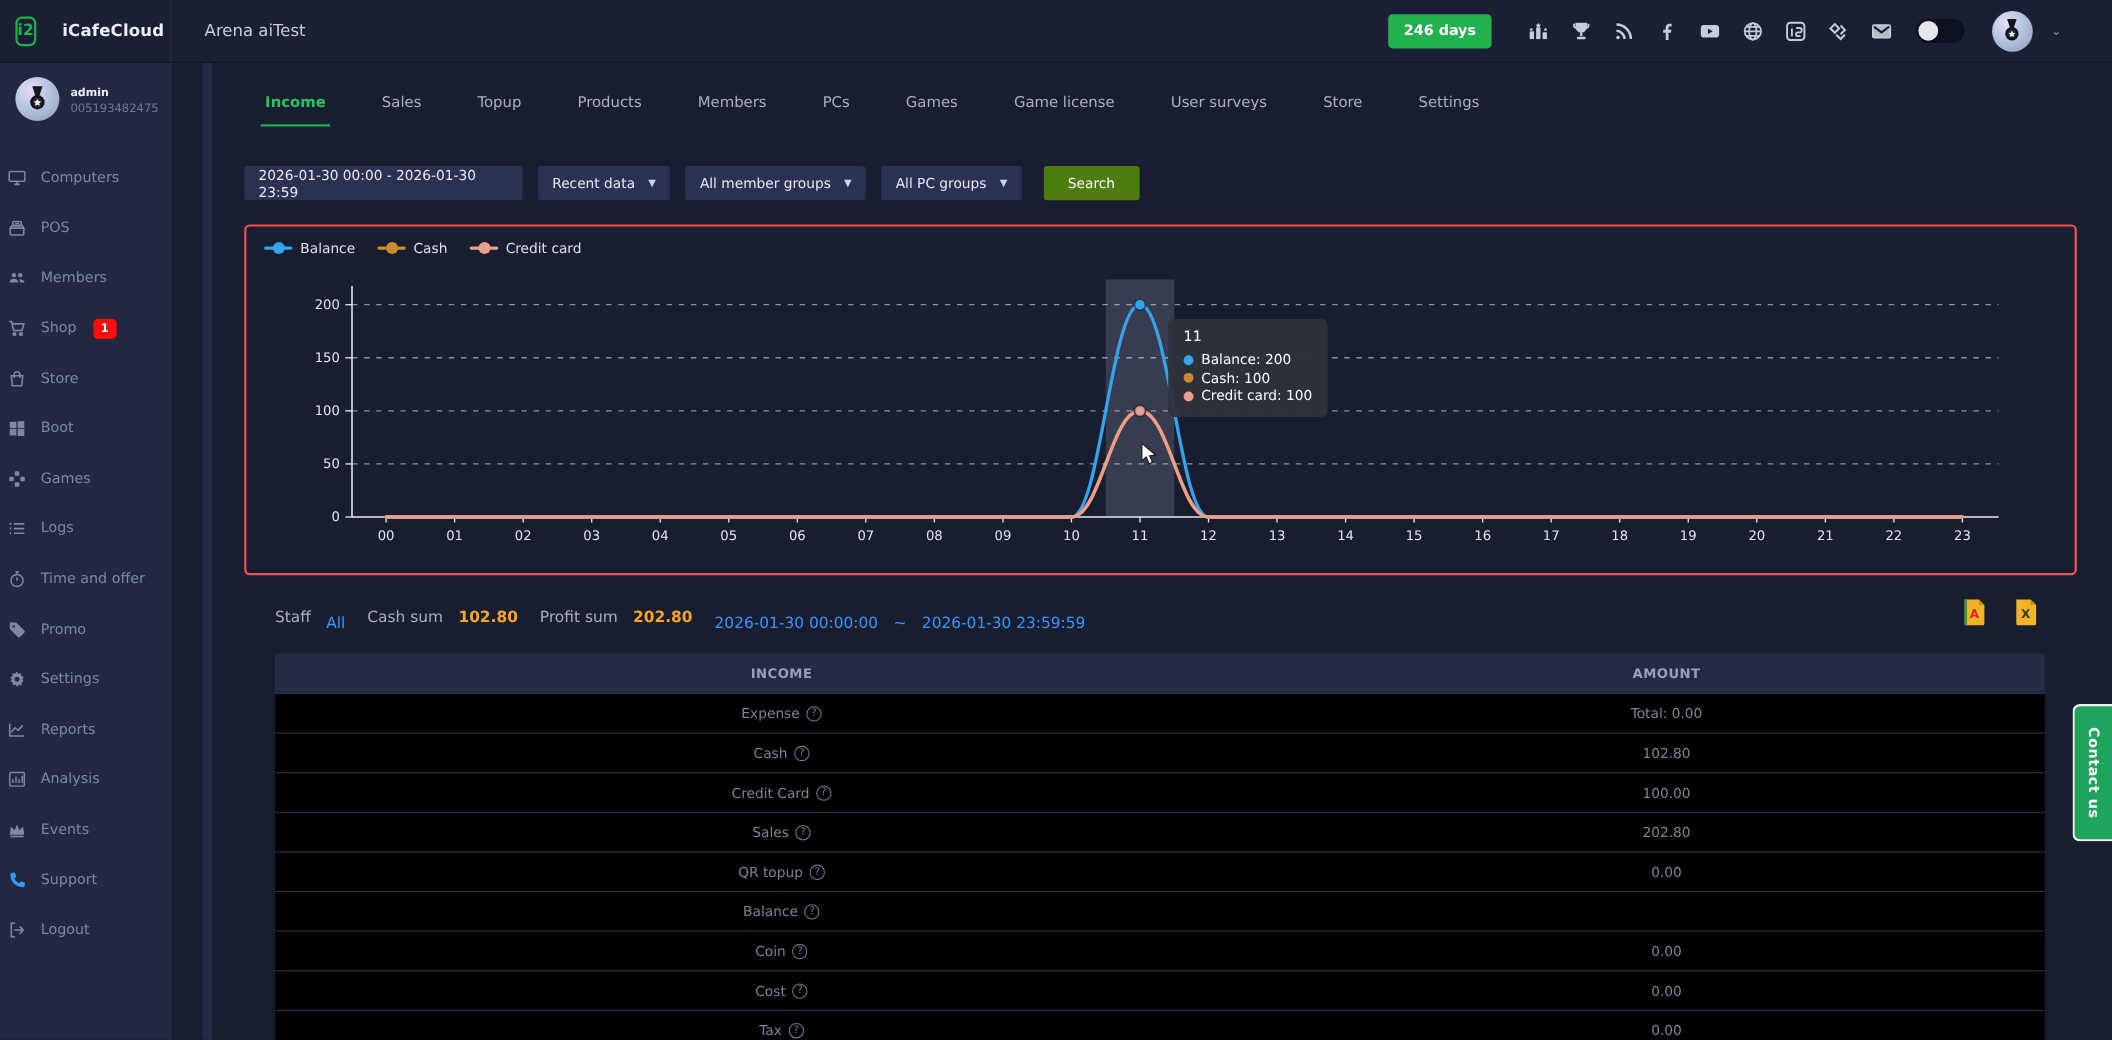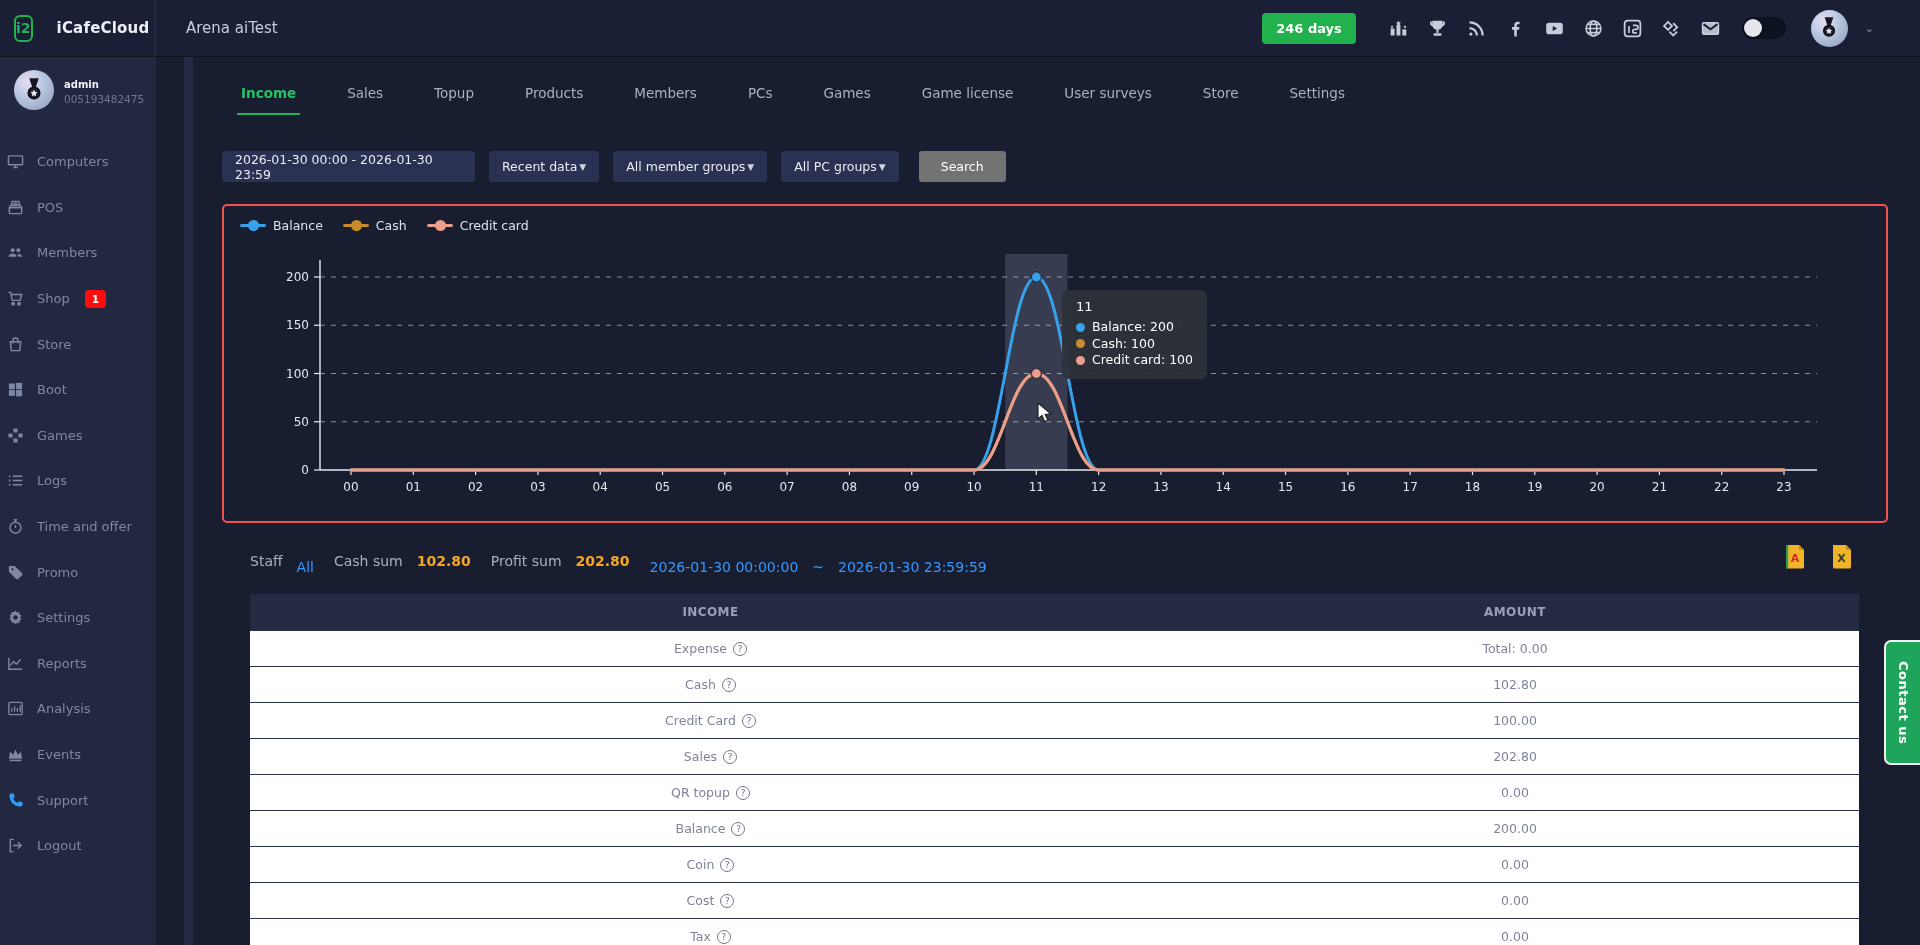--- a/index.html
+++ b/index.html
@@ -54,23 +54,23 @@
   
   .content { position:absolute; left:156px; top:57px; width:1764px; height:888px; }
 
   .tabs { position:absolute; left:81px; top:18px; display:flex; gap:43px; }
   .tab { color:#a9b1c6; font-size:13.5px; padding:10px 4px 12px; cursor:pointer; border-bottom:2px solid transparent; }
   .tab.active { color:#23c463; font-weight:bold; border-bottom:2px solid #21b35a; }
 
   .filters { position:absolute; left:66px; top:94px; display:flex; gap:14px; align-items:center; }
   .f-input { background:#2b3153; color:#e8ebf3; font-size:12.5px; border:none; border-radius:3px;
              height:31px; display:flex; align-items:center; padding:0 13px; }
-  .f-select { gap:2px; cursor:pointer; }
+  .f-select { gap:12px; cursor:pointer; }
   .f-caret { font-size:9px; color:#cfd4e2; }
-  .search-btn { background:#737373; color:#fff; border:none; border-radius:3px; height:31px;
+  .search-btn { background:#4d7c0f; color:#fff; border:none; border-radius:3px; height:31px;
                 font-size:12.5px; padding:0 22px; margin-left:6px; cursor:pointer;
                 font-family:"DejaVu Sans", sans-serif; }
 
   
   .chart-panel { position:absolute; left:66px; top:147px; width:1666px; height:319px;
                  border:2px solid #f25252; border-radius:5px; background:#191d30; }
   .legend { position:absolute; left:16px; top:12px; display:flex; gap:20px; align-items:center; z-index:5;}
   .legend-item { display:flex; align-items:center; gap:7px; color:#dde1ec; font-size:12.5px; cursor:pointer;}
   .lg-mark { position:relative; width:26px; height:9px; }
   .lg-line { position:absolute; left:0; top:3px; width:26px; height:3px; border-radius:2px; }
@@ -88,21 +88,21 @@
              font-size:14px; }
   .s-label { color:#a9afc2; }
   .s-orange { color:#f5a623; font-weight:bold; }
   .s-blue { color:#3598fe;margin-top:12px; }
   .export-icons { position:absolute; left:1628px; top:487px; display:flex; gap:26px; }
   .export-icons span { cursor:pointer; }
 
   
   .table { position:absolute; left:94px; top:537px; width:1609px; }
   .t-head { display:flex; background:#242a42; height:36px; }
-  .t-row { display:flex; background:#ffffff; height:36px; border-top:1px solid #2b314c; }
+  .t-row { display:flex; background:#000000; height:36px; border-top:1px solid #2b314c; }
   .c1 { width:921px; display:flex; align-items:center; justify-content:center; gap:6px; }
   .c2 { width:688px; display:flex; align-items:center; justify-content:center; }
   .t-head .c1,.t-head .c2 { color:#9aa0b6; font-size:12px; font-weight:bold; letter-spacing:.4px; }
   .t-row .c1,.t-row .c2 { color:#7e8498; font-size:12.5px; }
   .help { width:14px; height:14px; border:1px solid #70778c; border-radius:50%; color:#70778c;
           font-size:9.5px; display:flex; align-items:center; justify-content:center; }
 
   
   .contact { position:fixed; right:0; top:640px; width:36px; height:125px; background:#1ea45b;
              border:2px solid #f2f2f2; border-right:none; border-radius:7px 0 0 7px; z-index:60;
@@ -660,21 +660,20 @@
             <span class="help">?</span>
           </div>
           <div class="c2">0.00</div>
         </div>
 
         <div class="t-row">
           <div class="c1">
             <span>Balance</span>
             <span class="help">?</span>
           </div>
-          <div class="c2">200.00</div>
         </div>
 
         <div class="t-row">
           <div class="c1">
             <span>Coin</span>
             <span class="help">?</span>
           </div>
           <div class="c2">0.00</div>
         </div>
 

